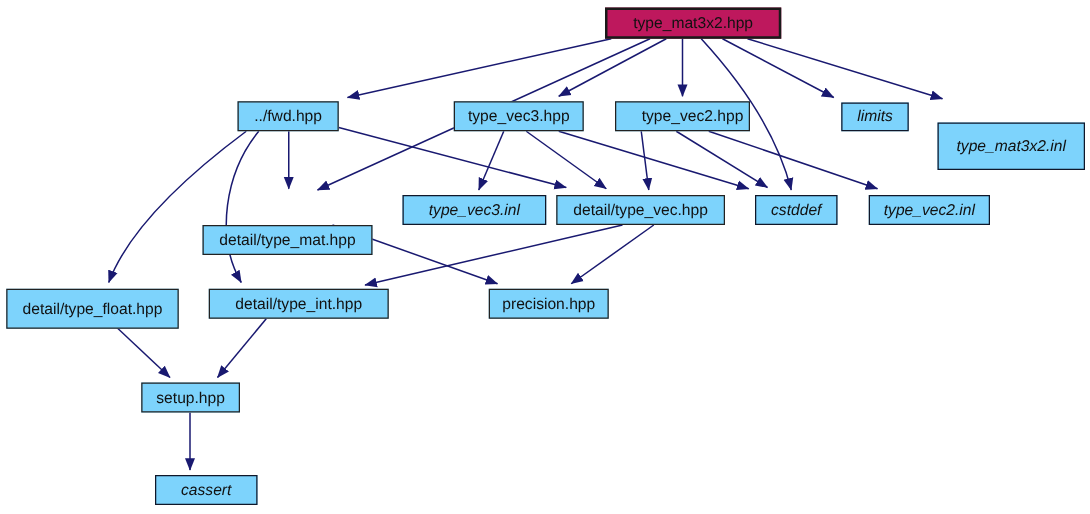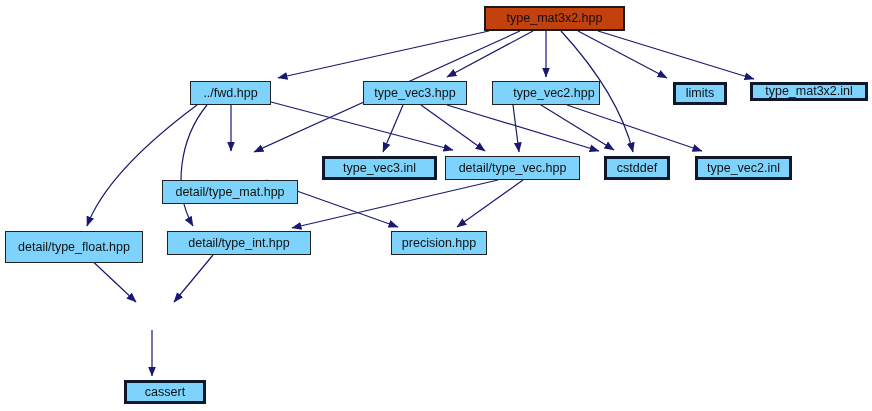--- a/index.html
+++ b/index.html
@@ -33,25 +33,26 @@
     color: #111111;
     white-space: nowrap;
     line-height: 1;
     z-index: 2;
   }
   .node.internal {
     border: 1px solid #222222;
     cursor: pointer;
   }
   .node.external {
-    border: 3px solid #0f172a;
+    border: 1px solid #0f172a;
+    font-style: italic;
   }
   .node.current {
     border: 2px solid #1a1a1a;
-    background: #c2410c;
+    background: #be185d;
   }
   .edge {
     fill: none;
     stroke: #191970;
     stroke-width: 1.2;
   }
 </style>
 </head>
 <body>
 
@@ -86,24 +87,25 @@
     <path class="edge" d="M86,255 L136,302" marker-end="url(#arrow)"></path>
     <path class="edge" d="M213,255 L174,302" marker-end="url(#arrow)"></path>
     <path class="edge" d="M152,330 L152,376" marker-end="url(#arrow)"></path>
   </svg>
 
   <div class="node current" style="left:484px; top:6px;   width:141px; height:25px;">type_mat3x2.hpp</div>
   <div class="node internal" style="left:190px; top:81px;  width:81px;  height:24px;">../fwd.hpp</div>
   <div class="node internal" style="left:363px; top:81px;  width:104px; height:24px;">type_vec3.hpp</div>
   <div class="node internal" style="left:492px; top:81px;  width:108px; height:24px;padding-left:16px;">type_vec2.hpp</div>
   <div class="node external" style="left:673px; top:82px;  width:54px;  height:23px;">limits</div>
-  <div class="node external" style="left:750px; top:82px;  width:118px; height:19px;">type_mat3x2.inl</div>
+  <div class="node external" style="left:750px; top:98px;  width:118px; height:38px;">type_mat3x2.inl</div>
   <div class="node internal" style="left:162px; top:156px; width:136px; height:24px;margin-top:24px;">detail/type_mat.hpp</div>
   <div class="node external" style="left:322px; top:156px; width:115px; height:24px;">type_vec3.inl</div>
   <div class="node internal" style="left:445px; top:156px; width:135px; height:24px;">detail/type_vec.hpp</div>
   <div class="node external" style="left:604px; top:156px; width:66px;  height:24px;">cstddef</div>
   <div class="node external" style="left:695px; top:156px; width:97px;  height:24px;">type_vec2.inl</div>
   <div class="node internal" style="left:5px;   top:231px; width:138px; height:32px;">detail/type_float.hpp</div>
   <div class="node internal" style="left:167px; top:231px; width:144px; height:24px;">detail/type_int.hpp</div>
   <div class="node internal" style="left:391px; top:231px; width:96px;  height:24px;">precision.hpp</div>
+  <div class="node internal" style="left:113px; top:306px; width:79px;  height:24px;">setup.hpp</div>
   <div class="node external" style="left:124px; top:380px; width:82px;  height:24px;">cassert</div>
 
 </div>
 
 </body></html>

